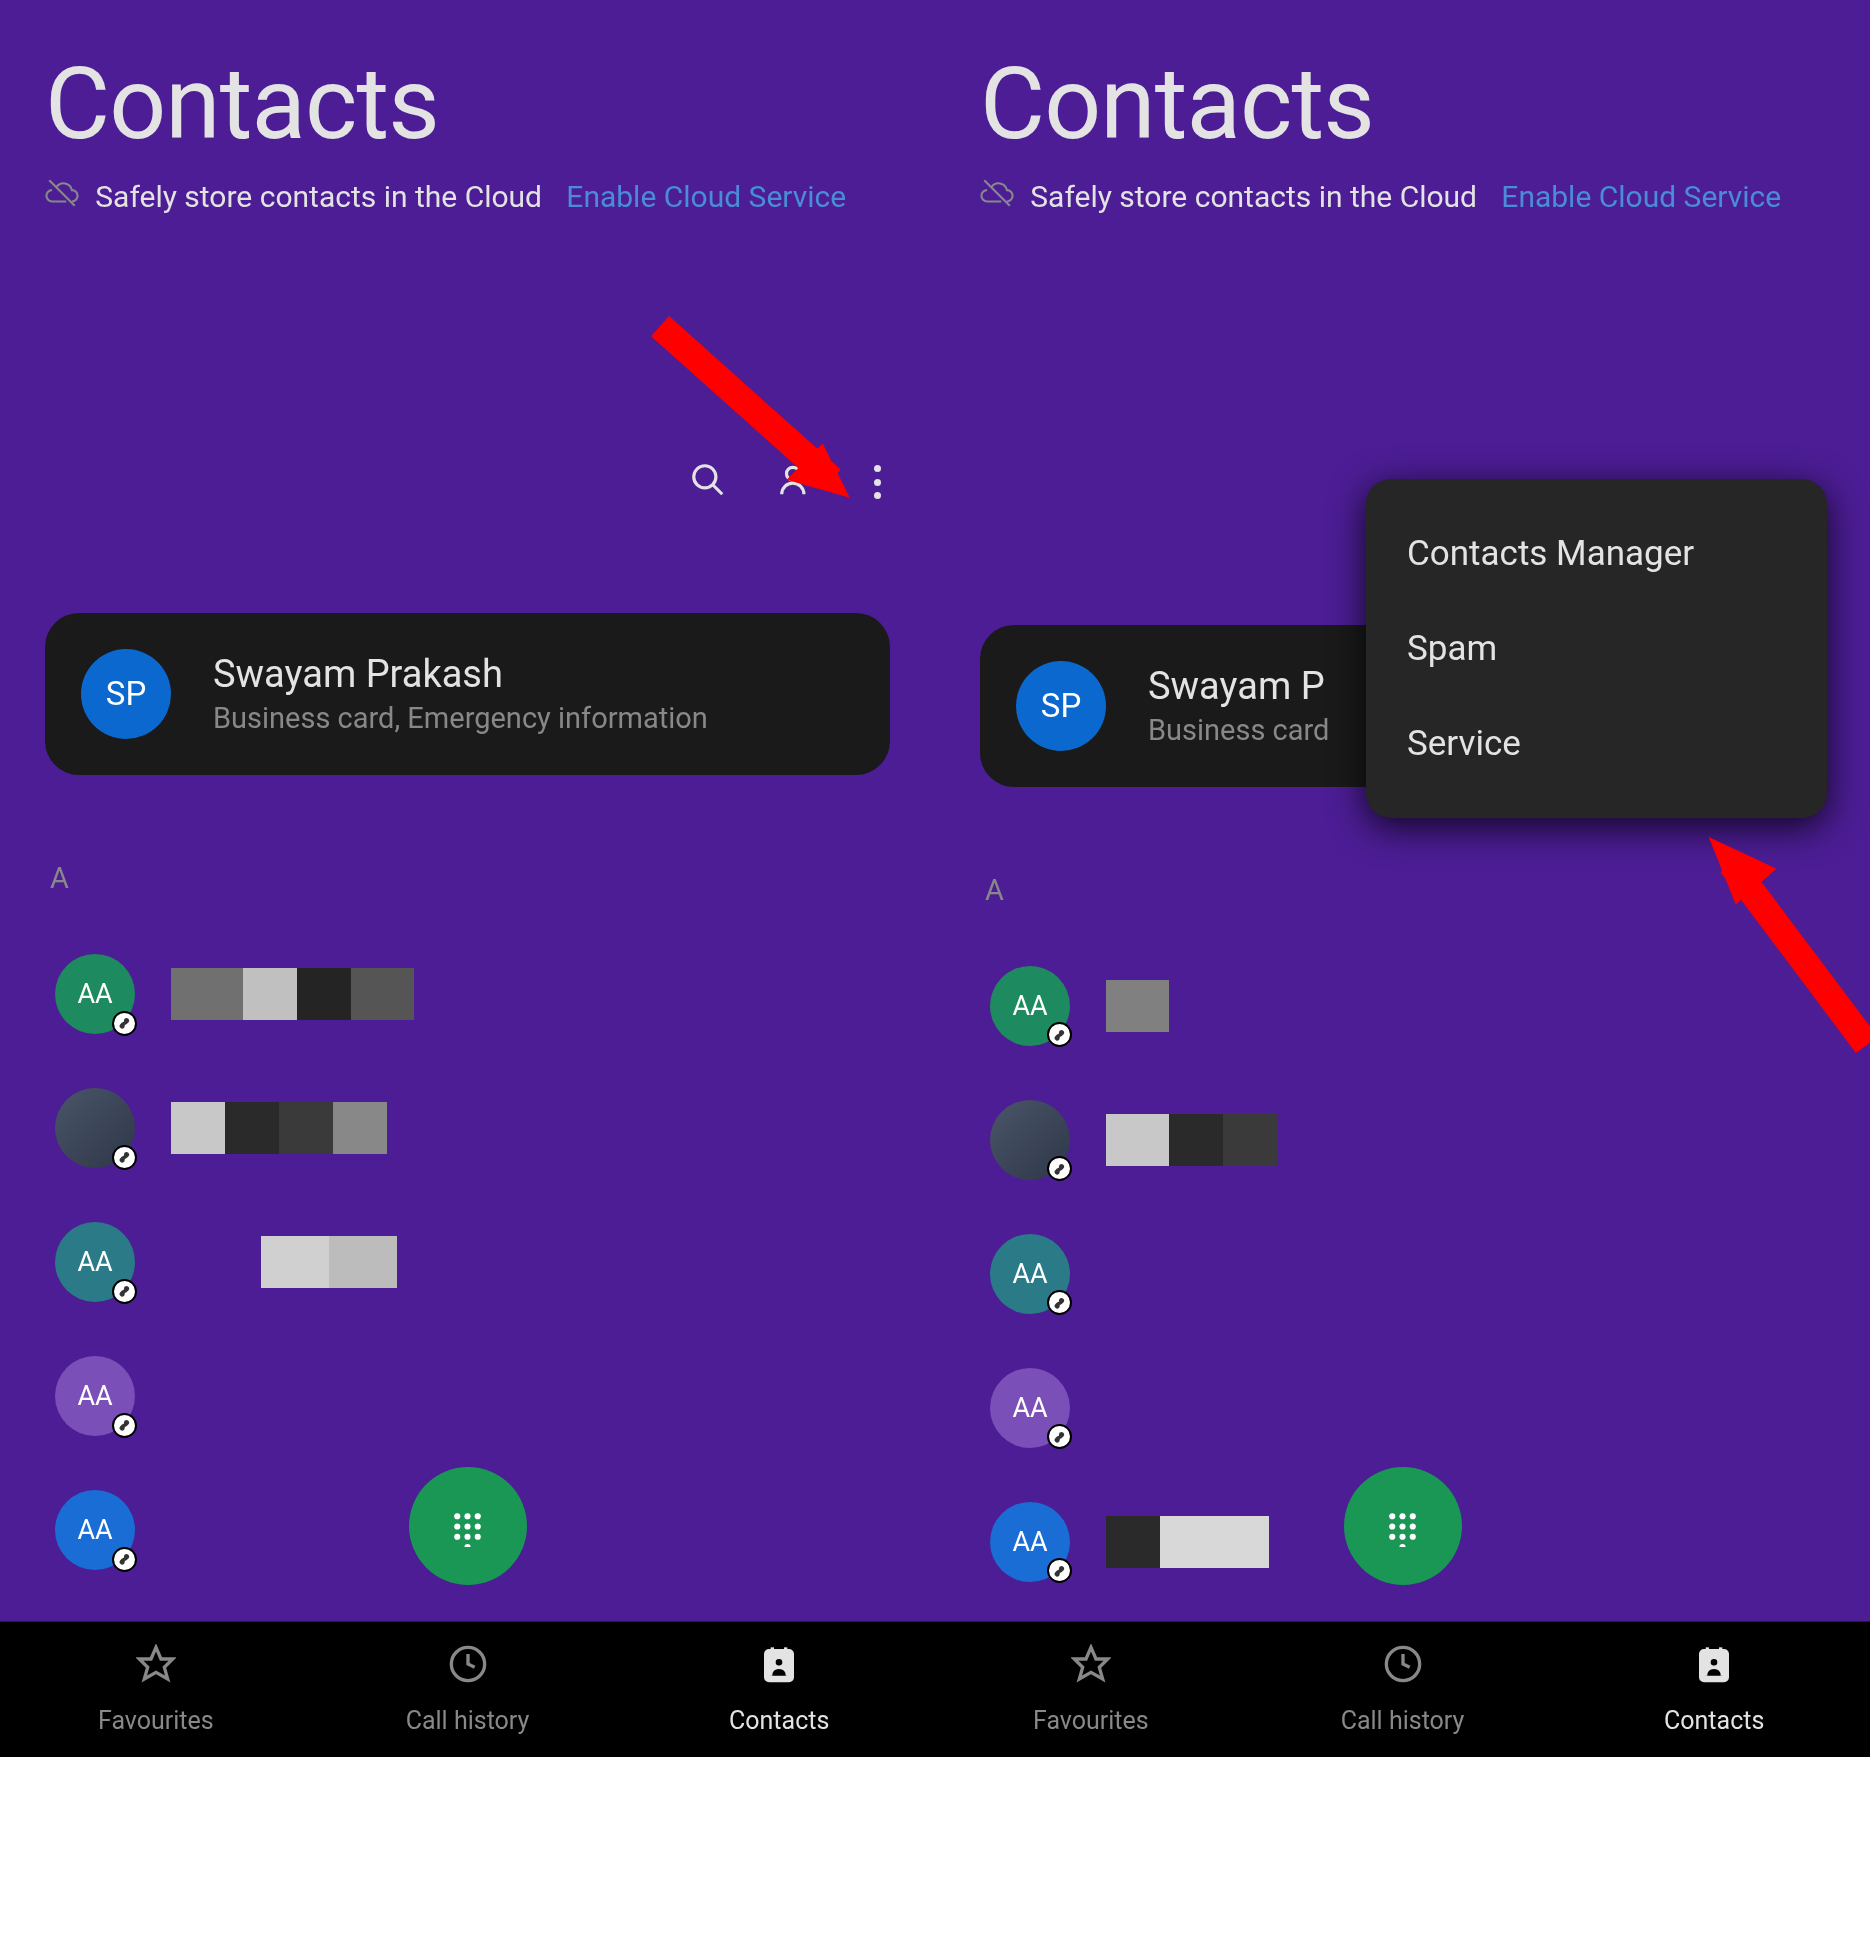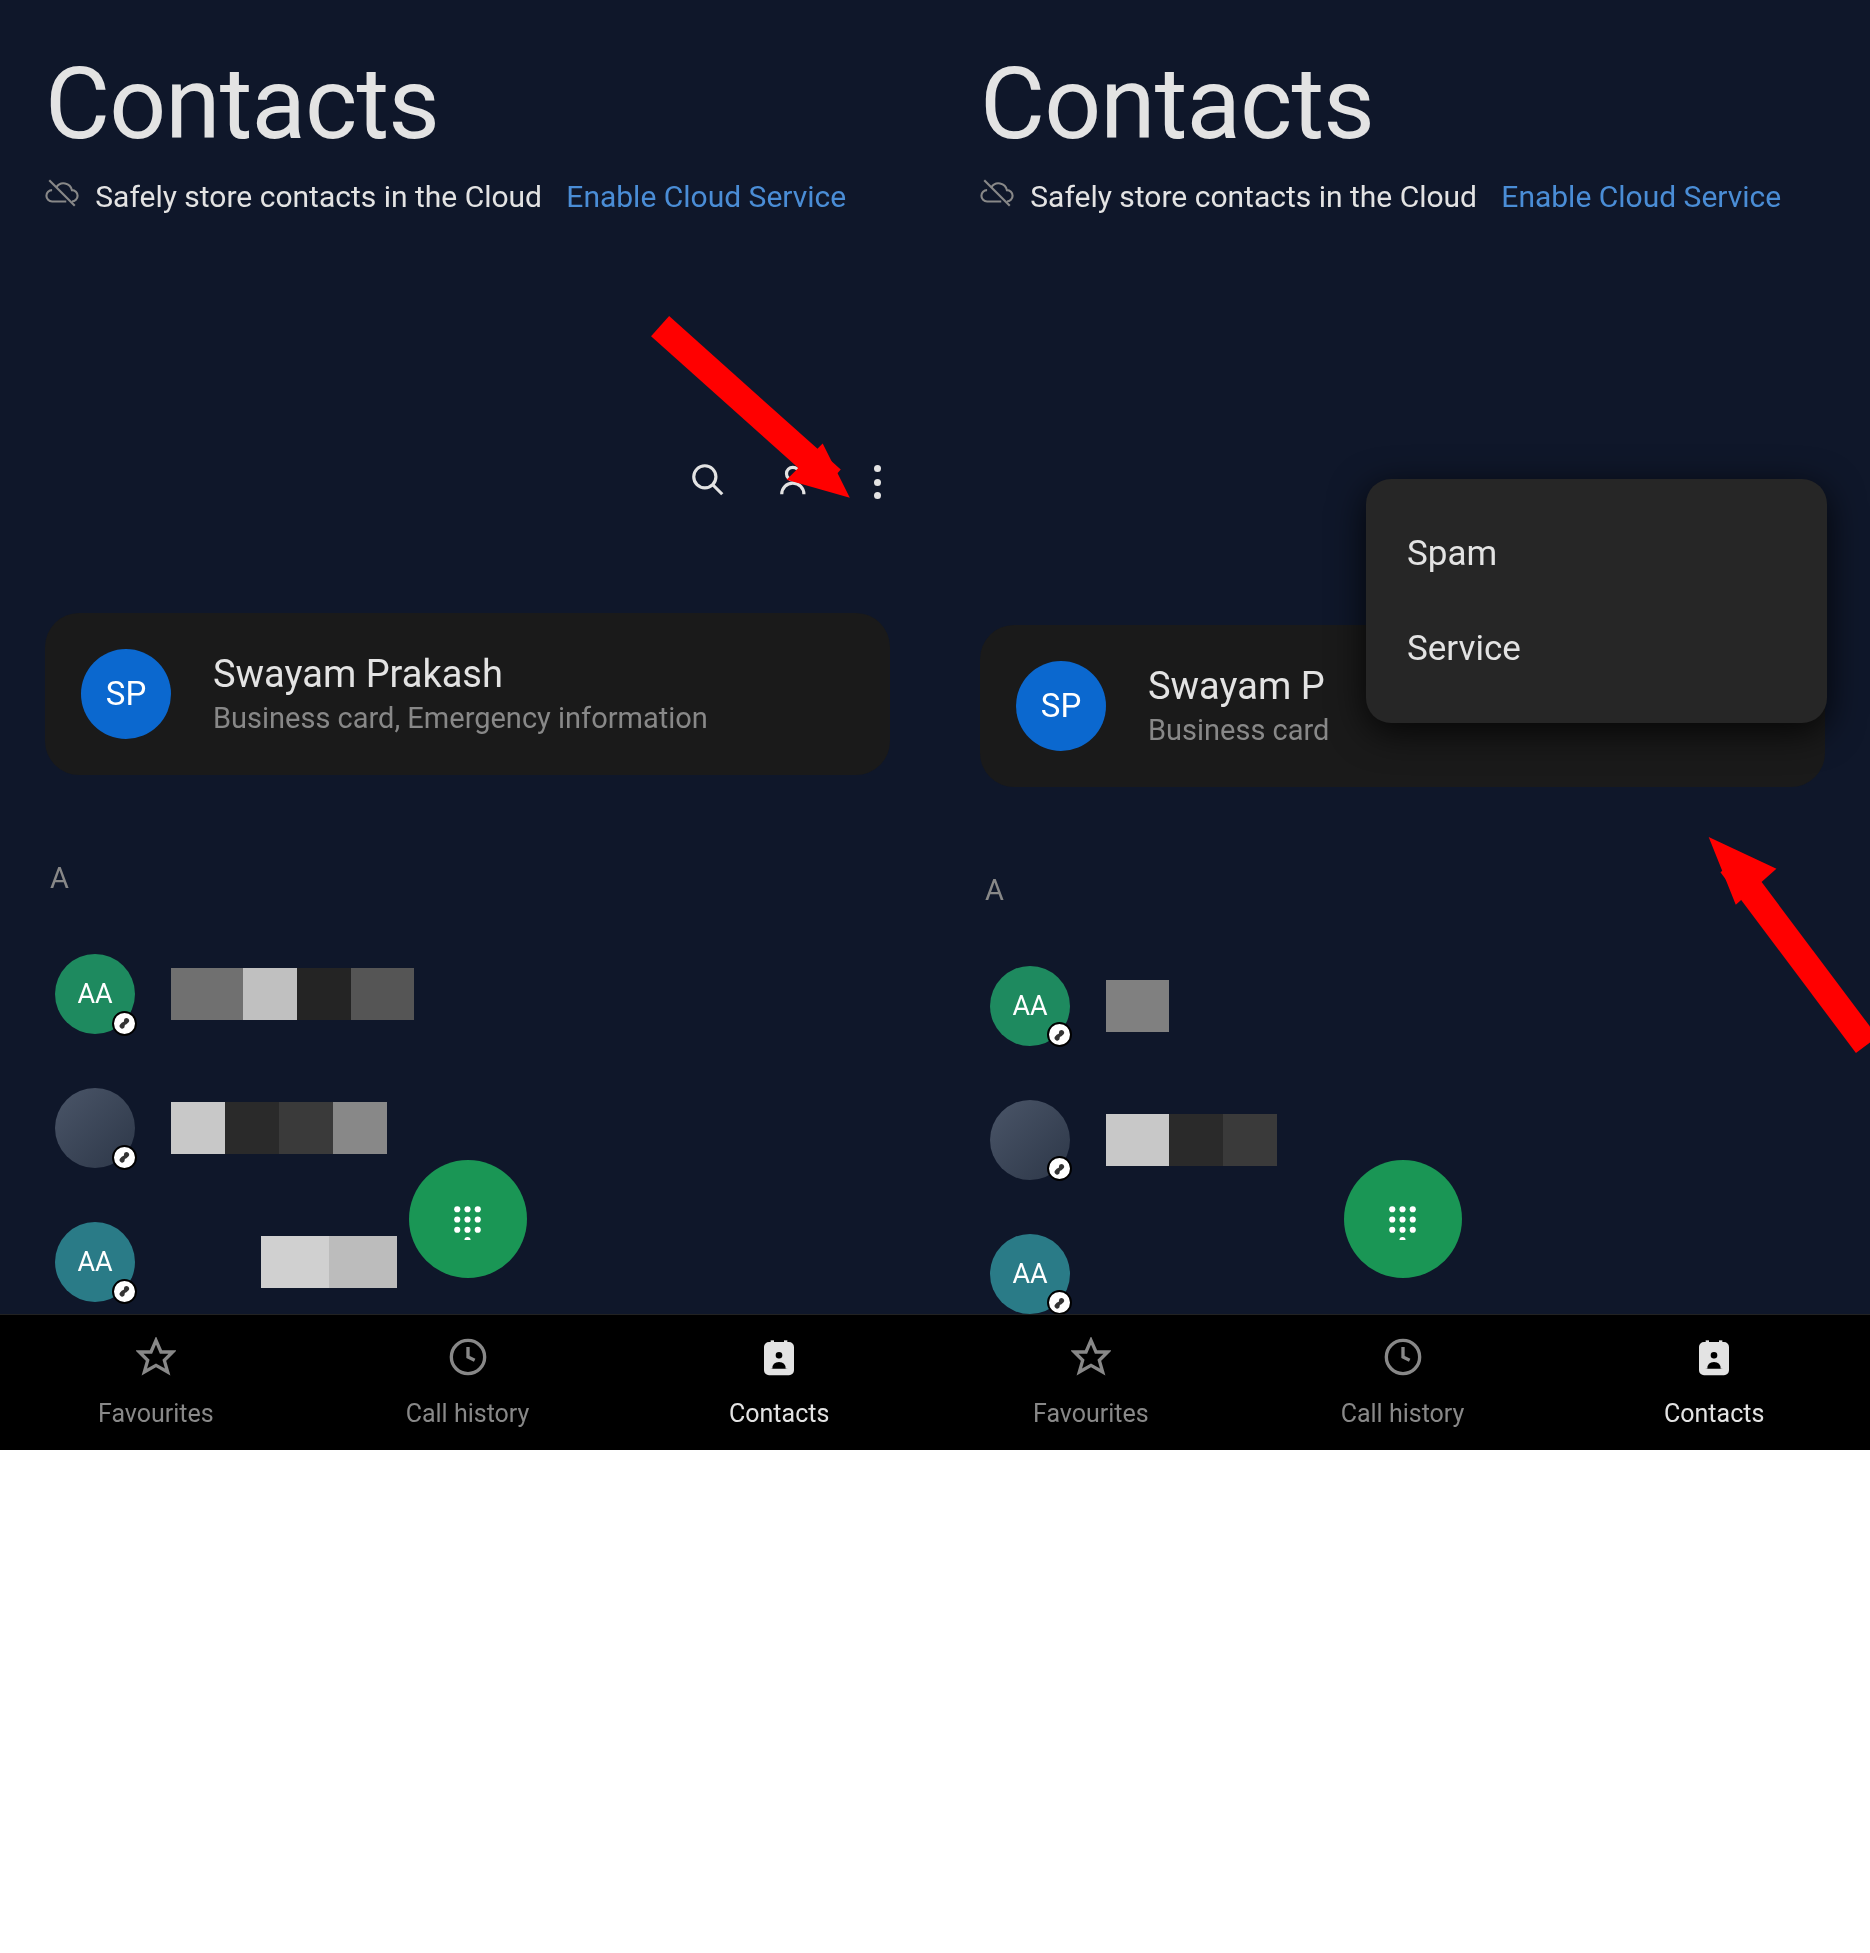--- a/index.html
+++ b/index.html
@@ -5,22 +5,22 @@
   * { margin: 0; padding: 0; box-sizing: border-box; }
   body {
     font-family: -apple-system, BlinkMacSystemFont, "Segoe UI", Roboto, sans-serif;
     background: #fff;
     display: flex;
     width: 1871px;
     height: 1954px;
   }
   .phone-screen {
     width: 935px;
-    height: 1450px;
-    background: #0f172a;
+    height: 1757px;
+    background: #4c1d95;
     position: relative;
     overflow: hidden;
   }
   .header-area {
     padding: 45px 45px 0 45px;
   }
   .page-title {
     font-size: 100px;
     font-weight: 400;
     color: #e3e3e3;
@@ -419,20 +419,21 @@
     <div class="avatar avatar-blue">
       <span>SP</span>
     </div>
     <div>
       <div class="profile-name">Swayam P</div>
       <div class="profile-sub">Business card</div>
     </div>
   </div>
 
   <div class="popup-menu">
+    <div class="popup-item">Contacts Manager</div>
     <div class="popup-item">Spam</div>
     <div class="popup-item">Service</div>
   </div>
 
   <div class="arrow" style="top:819px; left:724px;">
     <svg width="271" height="271" viewBox="0 0 300 300">
       <line class="arrow-path" x1="230" y1="250" x2="80" y2="50"></line>
       <polygon class="arrow-head" points="55,20 130,55 85,95"></polygon>
     </svg>
   </div>

